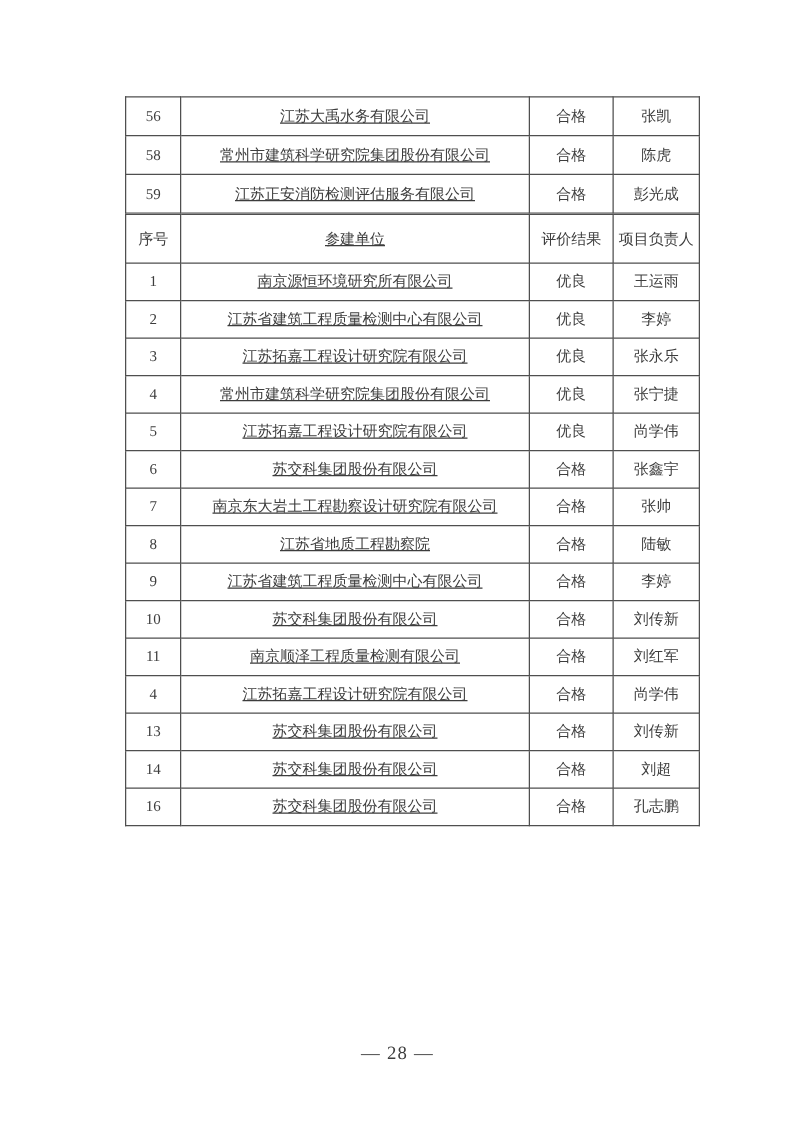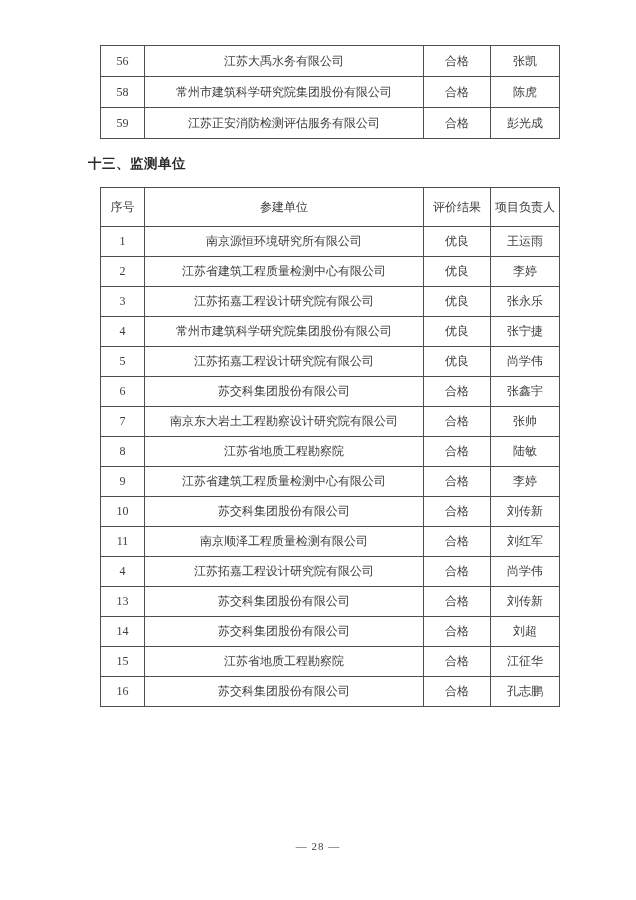--- a/index.html
+++ b/index.html
@@ -9,21 +9,21 @@
   }
   body {
     width: 636px;
     height: 900px;
     font-family: "Liberation Serif", serif;
     color: #3d3d3d;
     position: relative;
     overflow: hidden;
   }
   .content {
-    padding-top: 45px;
+    padding-top: 77px;
   }
   table.doc-table {
     border-collapse: collapse;
     table-layout: fixed;
     margin-left: 100px;
     width: 449px;
     background: #ffffff;
   }
   table.doc-table td,
   table.doc-table th {
@@ -31,41 +31,41 @@
     text-align: center;
     vertical-align: middle;
     font-size: 12px;
     font-weight: normal;
     padding: 2px 3px;
     line-height: 1.35;
     word-break: break-all;
     color: #3d3d3d;
   }
   .col-num     { width: 37px; }
-  .col-company { width: 272px; }
+  .col-company { width: 272px; text-decoration: underline; }
   .col-result  { width: 60px; }
   .col-person  { width: 62px; }
   #table1 td { height: 26px; }
   #table2 th { height: 34px; }
   #table2 td { height: 25px; }
   .section-title {
     margin: 16px 0 14px 88px;
     font-size: 13.5px;
     font-weight: bold;
     color: #2a2a2a;
     font-family: "Liberation Sans", sans-serif;
     letter-spacing: 0.5px;
   }
   .page-footer {
     position: absolute;
     left: 0;
     bottom: 48px;
     width: 100%;
     text-align: center;
-    font-size: 11px;
+    font-size: 15px;
     color: #3d3d3d;
     letter-spacing: 1px;
   }
 </style>
 </head>
 <body>
 
 <div class="content">
 
   <table class="doc-table" id="table1">
@@ -84,21 +84,20 @@
         </tr>
         <tr>
           <td class="col-num">59</td>
           <td class="col-company">江苏正安消防检测评估服务有限公司</td>
           <td class="col-result">合格</td>
           <td class="col-person">彭光成</td>
         </tr>
       </tbody>
   </table>
 
-  <div class="section-title">十三、监测单位</div>
 
   <table class="doc-table" id="table2">
     <thead>
       <tr>
         <th class="col-num">序号</th>
         <th class="col-company">参建单位</th>
         <th class="col-result">评价结果</th>
         <th class="col-person">项目负责人</th>
       </tr>
     </thead>
@@ -181,26 +180,20 @@
           <td class="col-result">合格</td>
           <td class="col-person">刘传新</td>
         </tr>
         <tr>
           <td class="col-num">14</td>
           <td class="col-company">苏交科集团股份有限公司</td>
           <td class="col-result">合格</td>
           <td class="col-person">刘超</td>
         </tr>
         <tr>
-          <td class="col-num">15</td>
-          <td class="col-company">江苏省地质工程勘察院</td>
-          <td class="col-result">合格</td>
-          <td class="col-person">江征华</td>
-        </tr>
-        <tr>
           <td class="col-num">16</td>
           <td class="col-company">苏交科集团股份有限公司</td>
           <td class="col-result">合格</td>
           <td class="col-person">孔志鹏</td>
         </tr>
       </tbody>
   </table>
 
   <div class="page-footer">— 28 —</div>
 

